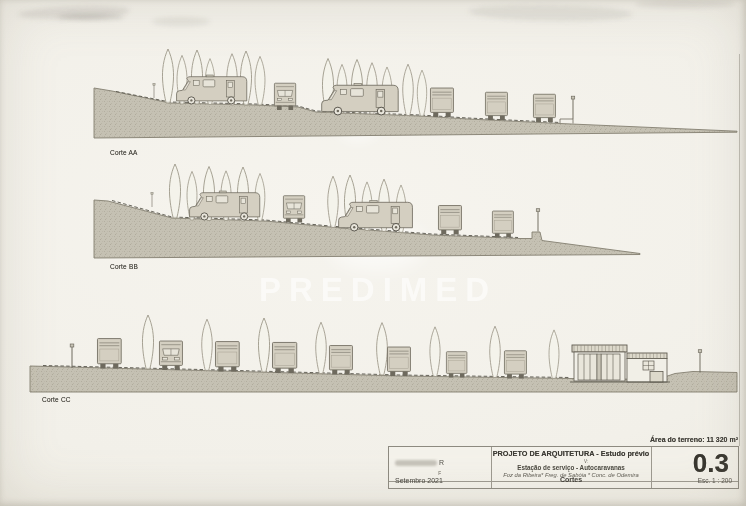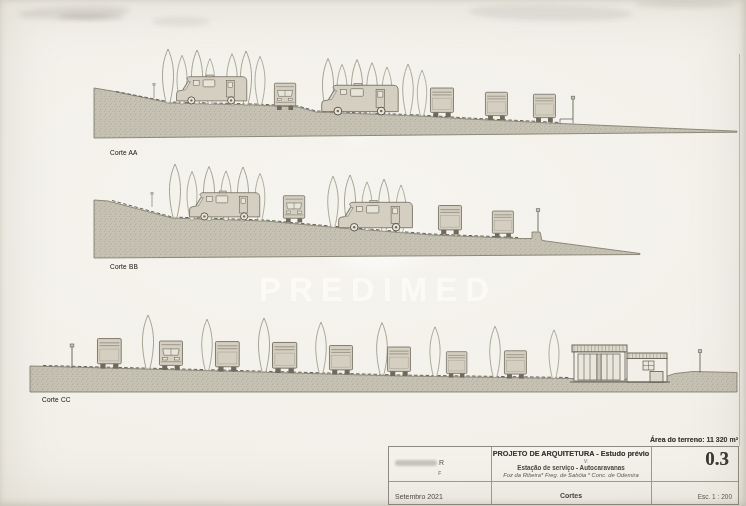--- a/index.html
+++ b/index.html
@@ -35,41 +35,41 @@
   .lab-aa{left:110px;top:149px;}
   .lab-bb{left:110px;top:263px;}
   .lab-cc{left:42px;top:396px;}
   .edge-line{position:absolute;left:739px;top:54px;width:1px;height:392px;background:rgba(150,146,135,0.55);}
   
   .area-note{
     position:absolute;right:8px;top:436px;font-size:7px;font-weight:bold;color:#3e3c36;
     text-shadow:0 0 0.4px rgba(62,60,54,0.6);
   }
   .tb-frame{
-    position:absolute;left:388px;top:446px;width:351px;height:59px;
+    position:absolute;left:388px;top:446px;width:351px;height:43px;
     border:1px solid #8d8a80;box-sizing:border-box;background:rgba(246,244,238,0.45);
   }
   .tb-vline{position:absolute;top:0;bottom:0;width:1px;background:#9d9a90;}
   .v1{left:102px;} .v2{left:262px;}
   .tb-hline{position:absolute;left:0;right:0;top:34px;height:1px;background:#9d9a90;}
   .tb-cell{position:absolute;top:0;bottom:0;}
   .c-left{left:0;width:102px;} .c-mid{left:102px;width:160px;} .c-right{left:262px;right:0;}
   .redact{
     position:absolute;left:6px;top:13px;width:42px;height:6px;border-radius:3px;
     background:#c7c4bb;filter:blur(1.1px);
   }
   .author-r{position:absolute;left:50px;top:12px;font-size:7px;color:#55534b;}
   .author-f{position:absolute;left:49px;top:23px;font-size:6px;transform:scale(0.8);color:#6a675e;}
   .tb-date{position:absolute;left:6px;bottom:4px;font-size:7px;color:#45433c;}
   .tb-title{position:absolute;left:-12px;right:-12px;top:2px;text-align:center;font-size:7.3px;font-weight:bold;color:#3e3c36;white-space:nowrap;text-shadow:0 0 0.4px rgba(62,60,54,0.6);}
   .tb-ver{position:absolute;left:0;right:-30px;top:11px;text-align:center;font-size:6px;transform:scale(0.75);color:#6a675e;}
   .tb-subject{position:absolute;left:0;right:0;top:16.5px;text-align:center;font-size:6.3px;font-weight:bold;color:#4a483f;white-space:nowrap;}
   .tb-loc{position:absolute;left:0;right:0;top:24.5px;text-align:center;font-size:5.8px;font-style:italic;color:#5d5a51;white-space:nowrap;}
   .tb-drawing{position:absolute;left:0;right:0;bottom:5px;text-align:center;font-size:7px;font-weight:bold;color:#3e3c36;}
-  .tb-number{position:absolute;right:9px;top:1px;font-size:19px;font-weight:bold;color:#38362f;text-shadow:0 0 0.5px rgba(56,54,47,0.5);font-family:Liberation Serif, serif;}
+  .tb-number{position:absolute;right:9px;top:1px;font-size:26px;font-weight:bold;color:#38362f;text-shadow:0 0 0.5px rgba(56,54,47,0.5);}
   .tb-scale{position:absolute;right:6px;bottom:4px;font-size:6.5px;color:#55524a;}
 </style>
 </head>
 <body>
 
 <div class="page">
 
   <div class="streak s1"></div>
   <div class="streak s2"></div>
   <div class="streak s3"></div>

